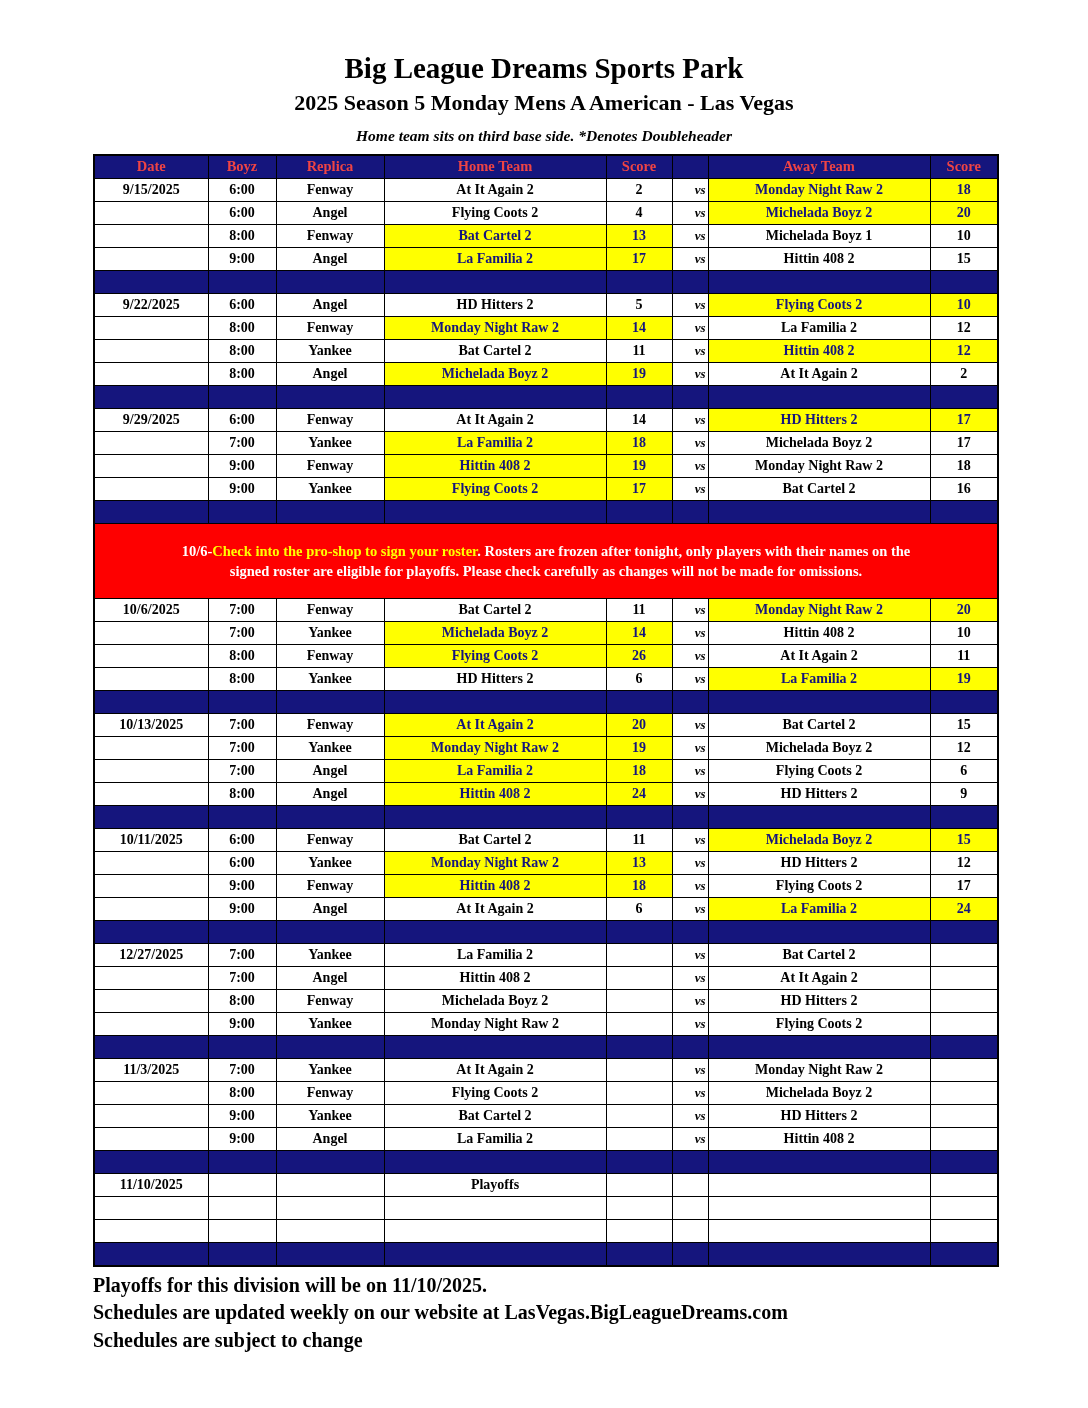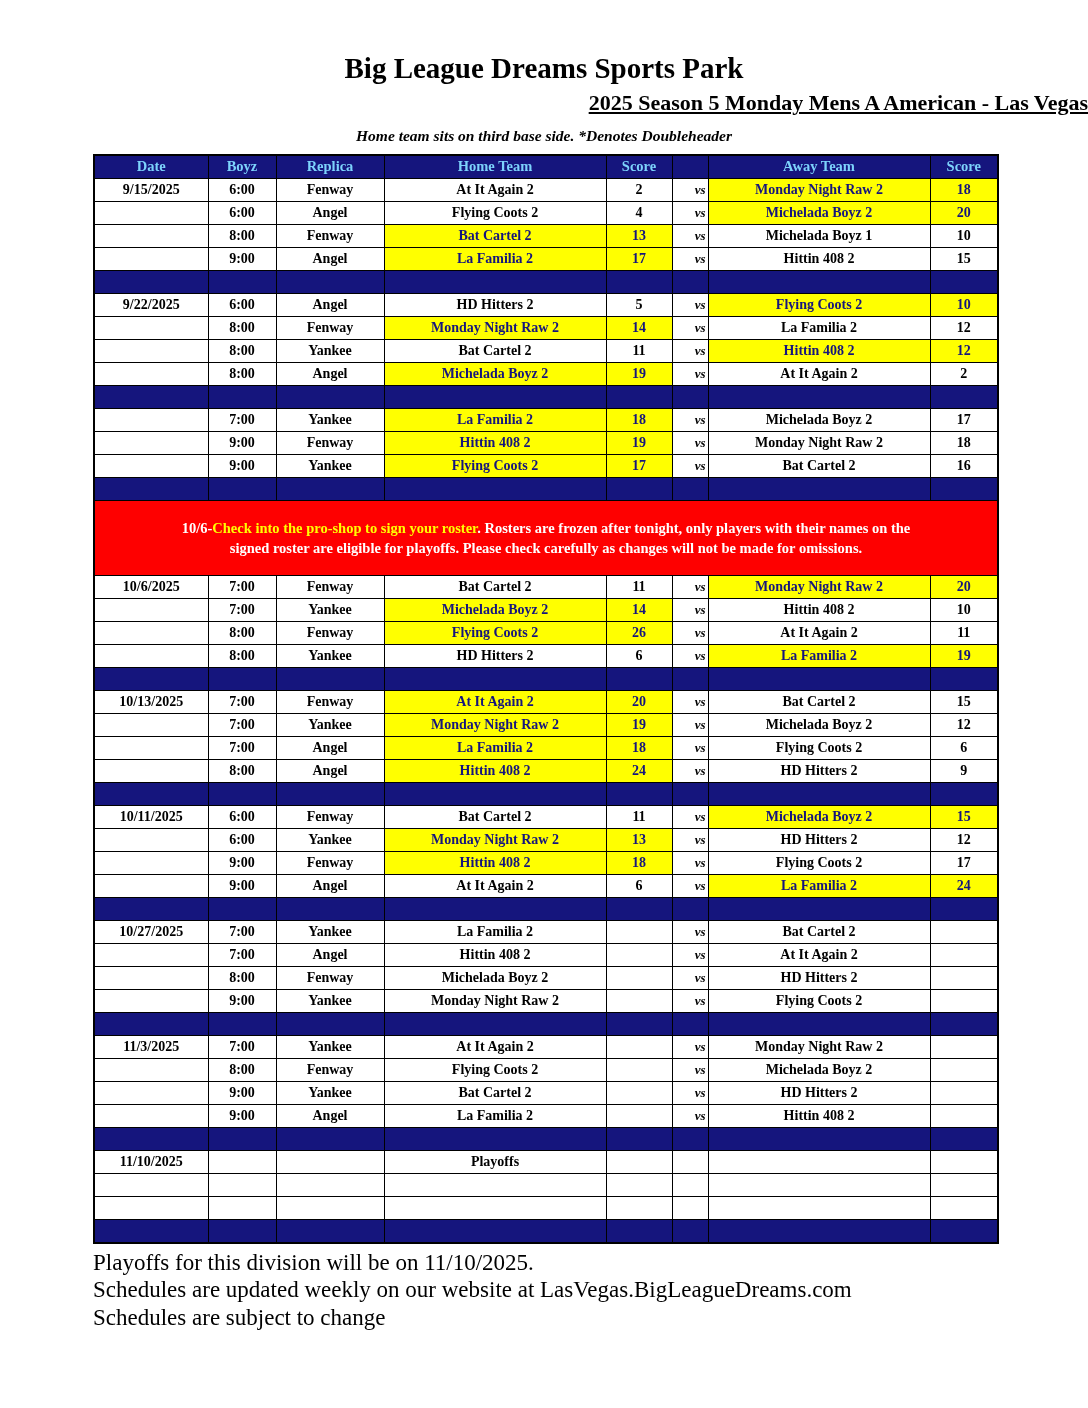--- a/index.html
+++ b/index.html
@@ -2,43 +2,43 @@
 <html style="--navy: #15157D; --yellow: #FFFF00; --red: #FE0000;"><head>
 <meta charset="utf-8">
 <style>
   html,body{margin:0;padding:0;}
   body{
     width:1088px;height:1408px;background:#ffffff;
     font-family:"Liberation Serif","DejaVu Serif",serif;
     font-weight:bold;color:#000;position:relative;overflow:hidden;
   }
   .title{margin:0;padding-top:52px;text-align:center;font-size:29px;line-height:1.12;font-weight:bold;}
-  .subtitle{margin:7px 0 0;text-align:right;font-size:22px;line-height:1.1;font-weight:bold;text-decoration:underline;}
+  .subtitle{margin:7px 0 0;text-align:center;font-size:22px;line-height:1.1;font-weight:bold;}
   .note{margin:11px 0 0;text-align:center;font-size:15.5px;font-style:italic;font-weight:bold;}
   table.sched{
     margin:9px 0 0 93px;width:904px;border-collapse:collapse;table-layout:fixed;
     border:2px solid #000;
   }
   col.c-date{width:114px;} col.c-time{width:68px;} col.c-replica{width:108px;}
   col.c-home{width:222px;} col.c-score1{width:66px;} col.c-vs{width:36px;}
   col.c-away{width:222px;} col.c-score2{width:68px;}
   td{
     border:1.5px solid #000;height:22px;padding:0 2px;text-align:center;
     font-size:14px;font-weight:bold;overflow:hidden;white-space:nowrap;vertical-align:middle;
   }
-  tr.hdr td{background:var(--navy);color:#7dd3fc;font-size:14.5px;}
+  tr.hdr td{background:var(--navy);color:#ef4444;font-size:14.5px;}
   tr.sep td{background:var(--navy);}
   td.vs{font-style:italic;font-size:13px;text-align:right;}
   td.win{background:var(--yellow);color:var(--navy);}
   tr.notice td{
     background:var(--red);color:#fff;height:42px;font-size:14.5px;line-height:20px;
     white-space:normal;padding:16px 4px;
   }
   tr.notice .hl{color:var(--yellow);}
-  .footer{margin:5px 0 15px 93px;font-size:23px;line-height:27.5px;font-weight:normal;}
+  .footer{margin:5px 0 15px 93px;font-size:20px;line-height:27.5px;font-weight:bold;}
 </style>
 </head>
 <body>
 
 <h1 class="title">Big League Dreams Sports Park</h1>
 <h2 class="subtitle">2025 Season 5 Monday Mens A American - Las Vegas</h2>
 <div class="note">Home team sits on third base side.  *Denotes Doubleheader</div>
 
 <table class="sched">
   <colgroup>
@@ -156,20 +156,30 @@
         <td></td>
         <td></td>
         <td></td>
         <td></td>
         <td></td>
         <td></td>
         <td></td>
         <td></td>
       </tr>
       <tr>
+        <td>9/29/2025</td>
+        <td>6:00</td>
+        <td>Fenway</td>
+        <td>At It Again 2</td>
+        <td>14</td>
+        <td class="vs">vs</td>
+        <td class="win">HD Hitters 2</td>
+        <td class="win">17</td>
+      </tr>
+      <tr>
         <td></td>
         <td>7:00</td>
         <td>Yankee</td>
         <td class="win">La Familia 2</td>
         <td class="win">18</td>
         <td class="vs">vs</td>
         <td>Michelada Boyz 2</td>
         <td>17</td>
       </tr>
       <tr>
@@ -352,21 +362,21 @@
         <td></td>
         <td></td>
         <td></td>
         <td></td>
         <td></td>
         <td></td>
         <td></td>
         <td></td>
       </tr>
       <tr>
-        <td>10/27/2025</td>
+        <td>12/27/2025</td>
         <td>7:00</td>
         <td>Yankee</td>
         <td>La Familia 2</td>
         <td></td>
         <td class="vs">vs</td>
         <td>Bat Cartel 2</td>
         <td></td>
       </tr>
       <tr>
         <td></td>

